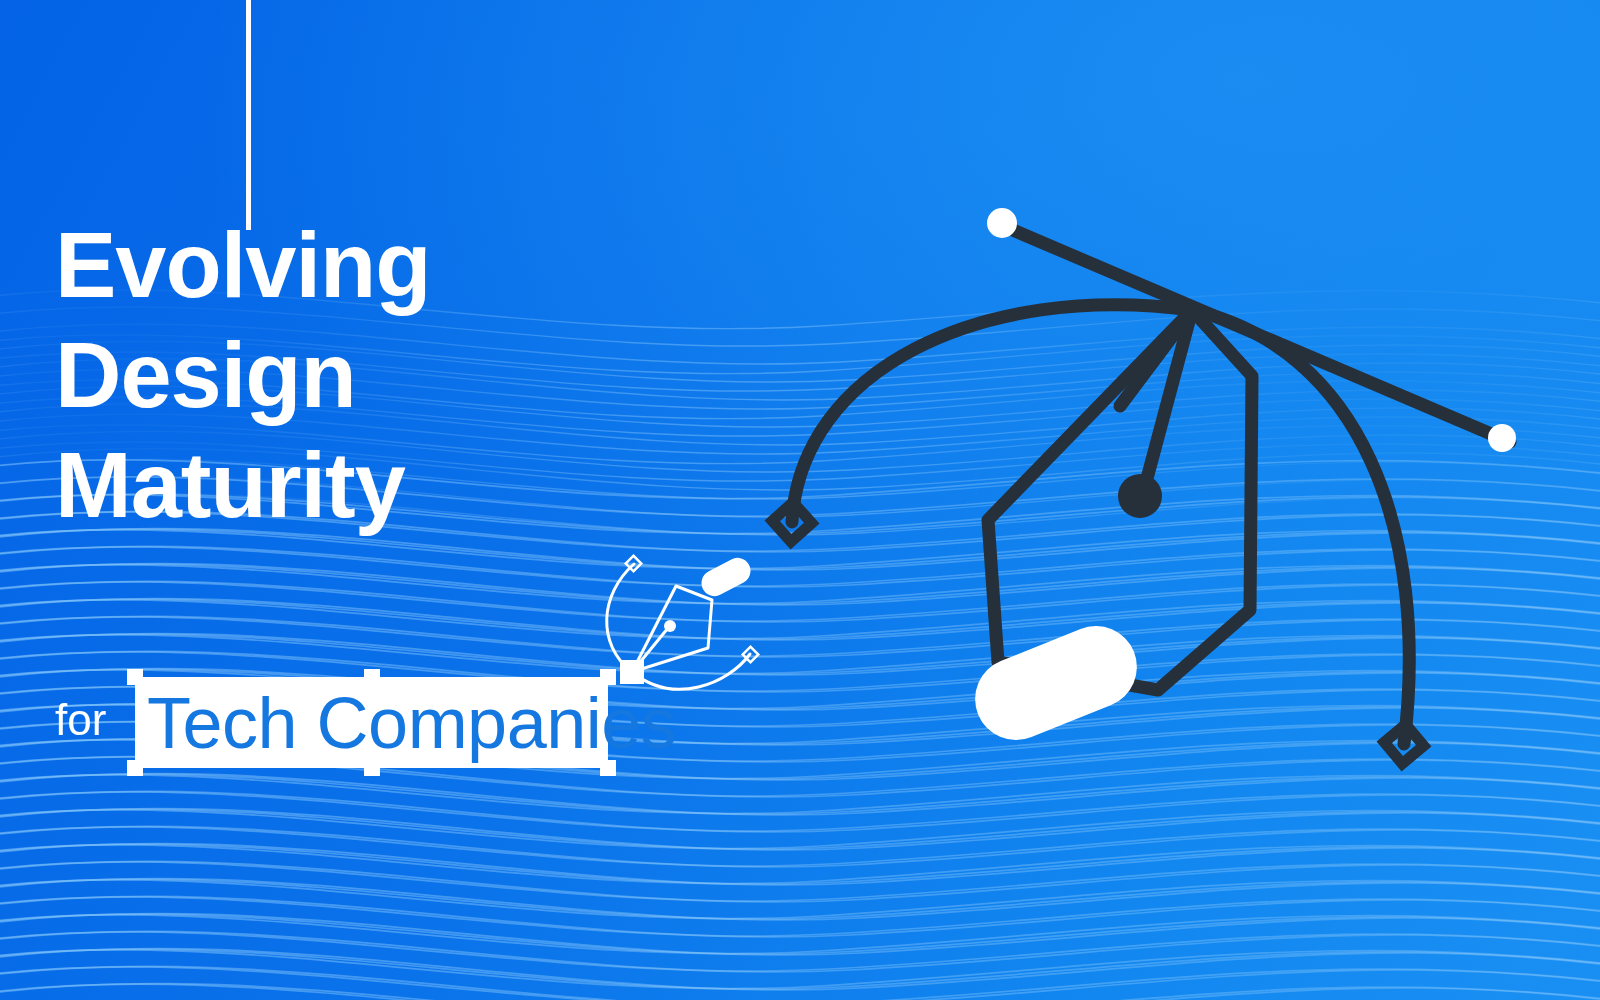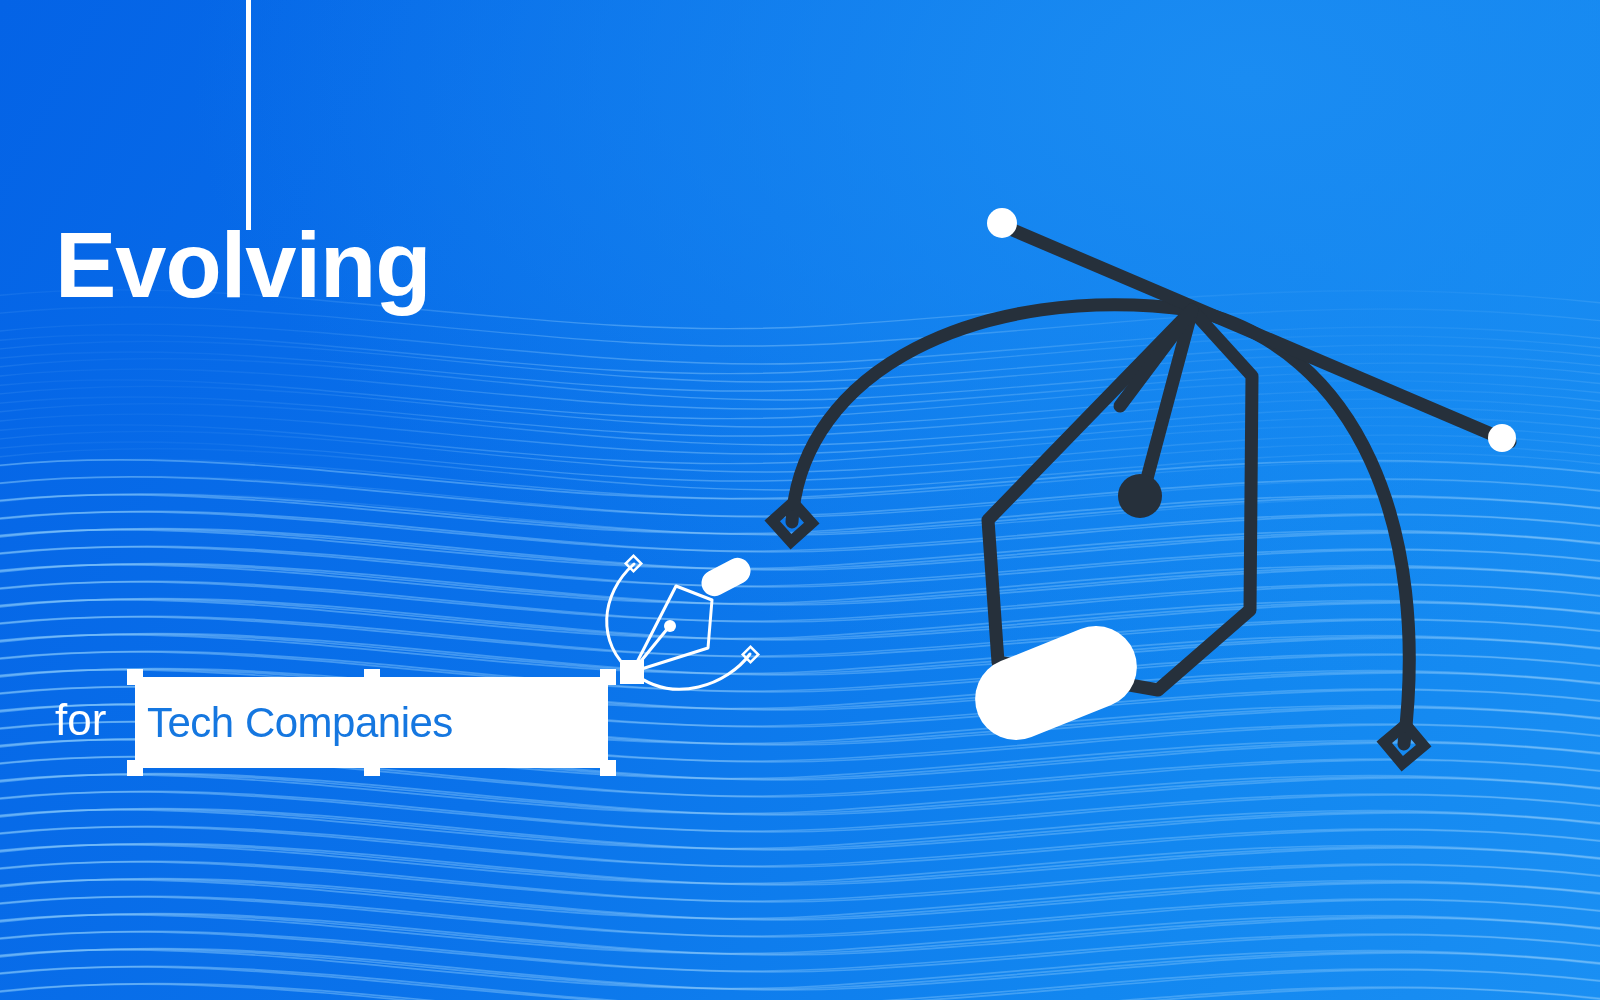--- a/index.html
+++ b/index.html
@@ -61,21 +61,21 @@
   }
   .selection .fill{
     position:absolute;inset:0;
     background:#ffffff;
   }
   .selection .boxtext{
     position:absolute;left:0;right:0;top:0;bottom:0;
     display:flex;align-items:center;justify-content:flex-start;
     padding-left:12px;
     color:#1577e0;
-    font-size:42px;
+    font-size:72px;
     font-weight:500;
     letter-spacing:-0.5px;
     white-space:nowrap;
   }
   .handle{
     position:absolute;width:16px;height:16px;background:#ffffff;
   }
   .h-tl{left:-8px;top:-8px;}
   .h-tm{left:calc(50% - 8px);top:-8px;}
   .h-tr{right:-8px;top:-8px;}
@@ -174,20 +174,22 @@
       </g>
 
       <rect x="232" y="472" width="168" height="82" rx="41" ry="41" fill="#ffffff" transform="rotate(-22 316 513)"></rect>
     </svg>
   </div>
 
   <div class="text-block">
 
     <div class="headline">
       <span class="ln">Evolving</span>
+      <span class="ln">Design</span>
+      <span class="ln">Maturity</span>
     </div>
 
 
     <div class="for-row">for</div>
 
     <div class="selection">
       <div class="fill"></div>
       <div class="boxtext">Tech Companies</div>
       <div class="handle h-tl"></div>
       <div class="handle h-tm"></div>

